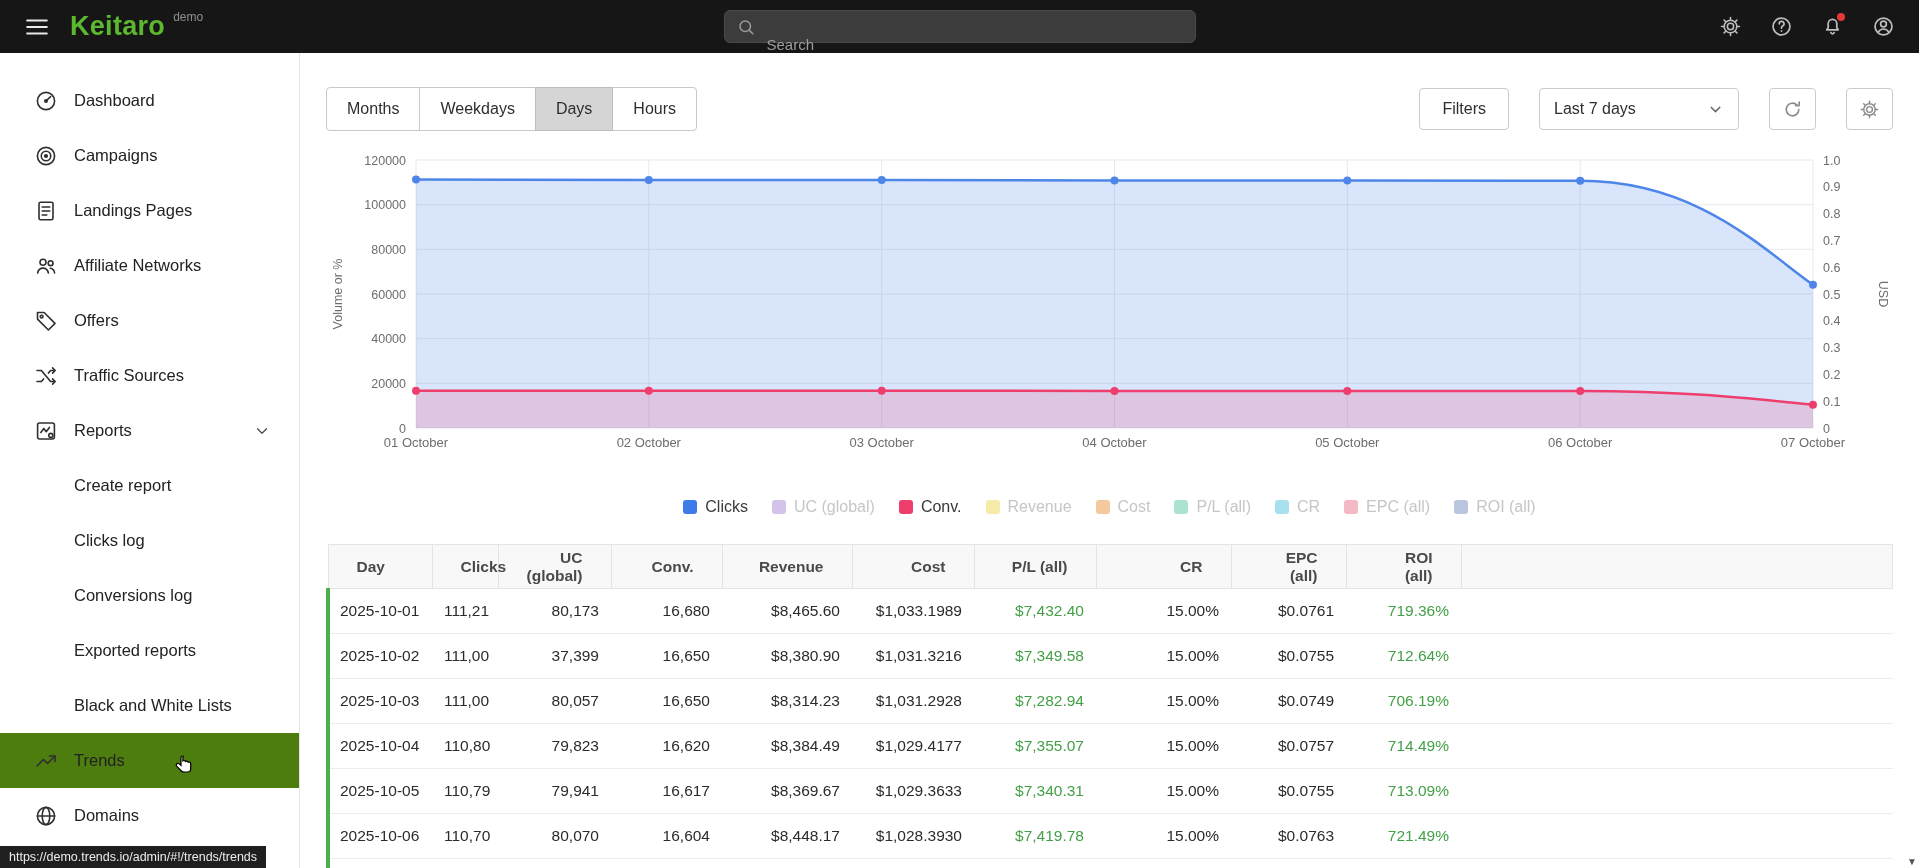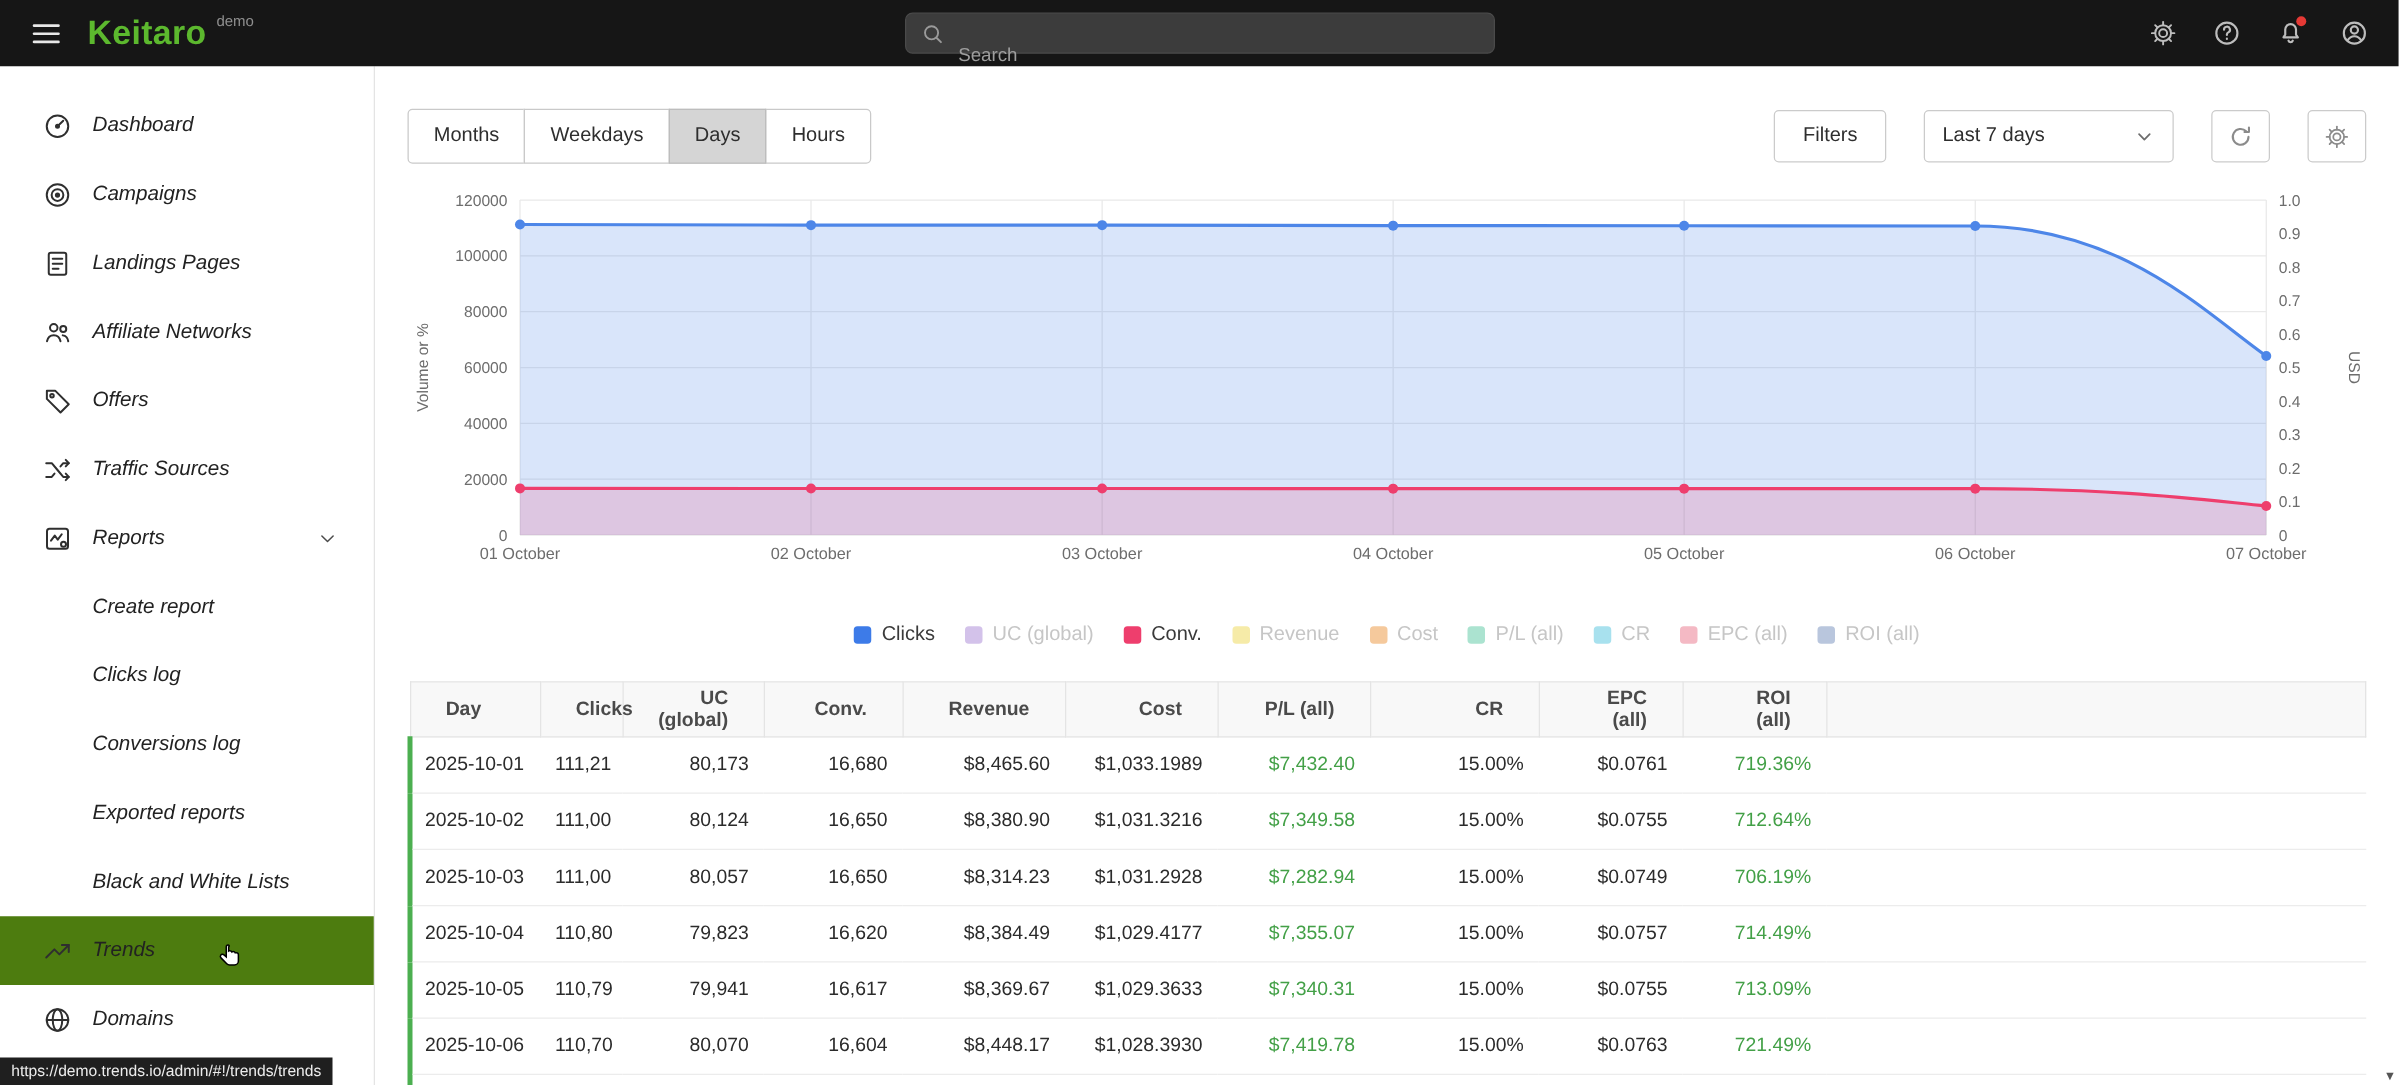--- a/index.html
+++ b/index.html
@@ -21,21 +21,21 @@
   }
   .searchbox .sic{width:18px;height:18px;color:#9a9a9a;margin-right:10px;flex:none;}
   .searchbox input{background:transparent;border:none;outline:none;color:#ddd;font-size:15px;width:100%;font-family:inherit;margin-top:36px;}
   .searchbox input::placeholder{color:#9e9e9e;}
   .top-icons{margin-left:auto;display:flex;align-items:center;gap:28px;}
   .top-icons .icon24{width:23px;height:23px;color:#bdbdbd;cursor:pointer;position:relative;}
   .bell-dot{position:absolute;top:-2px;right:-1px;width:8px;height:8px;background:#e53935;border-radius:50%;}
   
   .shell{display:flex;height:815px;}
   .sidebar{width:300px;flex:none;background:#fff;border-right:1px solid #e4e4e4;padding-top:20px;box-sizing:border-box;position:relative;}
-  .side-item{height:55px;display:flex;align-items:center;padding-left:34px;cursor:pointer;color:#222;font-size:16.5px;font-style:italic;}
+  .side-item{height:55px;display:flex;align-items:center;padding-left:34px;cursor:pointer;color:#222;font-size:16.5px;}
   .side-item .side-ic{width:24px;height:24px;color:#2f2f2f;margin-right:16px;flex:none;}
   .side-item .side-ic svg{width:100%;height:100%;display:block;}
   .side-item.sub{padding-left:74px;}
   .side-item.active{background:#4d7c0f;}
   .side-item .chev{width:18px;height:18px;color:#4a4a4a;margin-left:auto;margin-right:28px;}
   .side-item .chev svg{width:100%;height:100%;display:block;}
   
   .main{flex:1;background:#fff;padding:34px 26px 0 26px;overflow:hidden;position:relative;box-sizing:border-box;}
   .toolbar{display:flex;justify-content:space-between;align-items:center;}
   .tabs{display:inline-flex;}
@@ -430,21 +430,21 @@
             <td class="ar">$1,033.1989</td>
             <td class="ar green">$7,432.40</td>
             <td class="ar">15.00%</td>
             <td class="ar">$0.0761</td>
             <td class="ar green">719.36%</td>
             <td></td>
           </tr>
           <tr>
             <td class="al">2025-10-02</td>
             <td class="ar">111,00</td>
-            <td class="ar">80,124</td>
+            <td class="ar">37,399</td>
             <td class="ar">16,650</td>
             <td class="ar">$8,380.90</td>
             <td class="ar">$1,031.3216</td>
             <td class="ar green">$7,349.58</td>
             <td class="ar">15.00%</td>
             <td class="ar">$0.0755</td>
             <td class="ar green">712.64%</td>
             <td></td>
           </tr>
           <tr>

